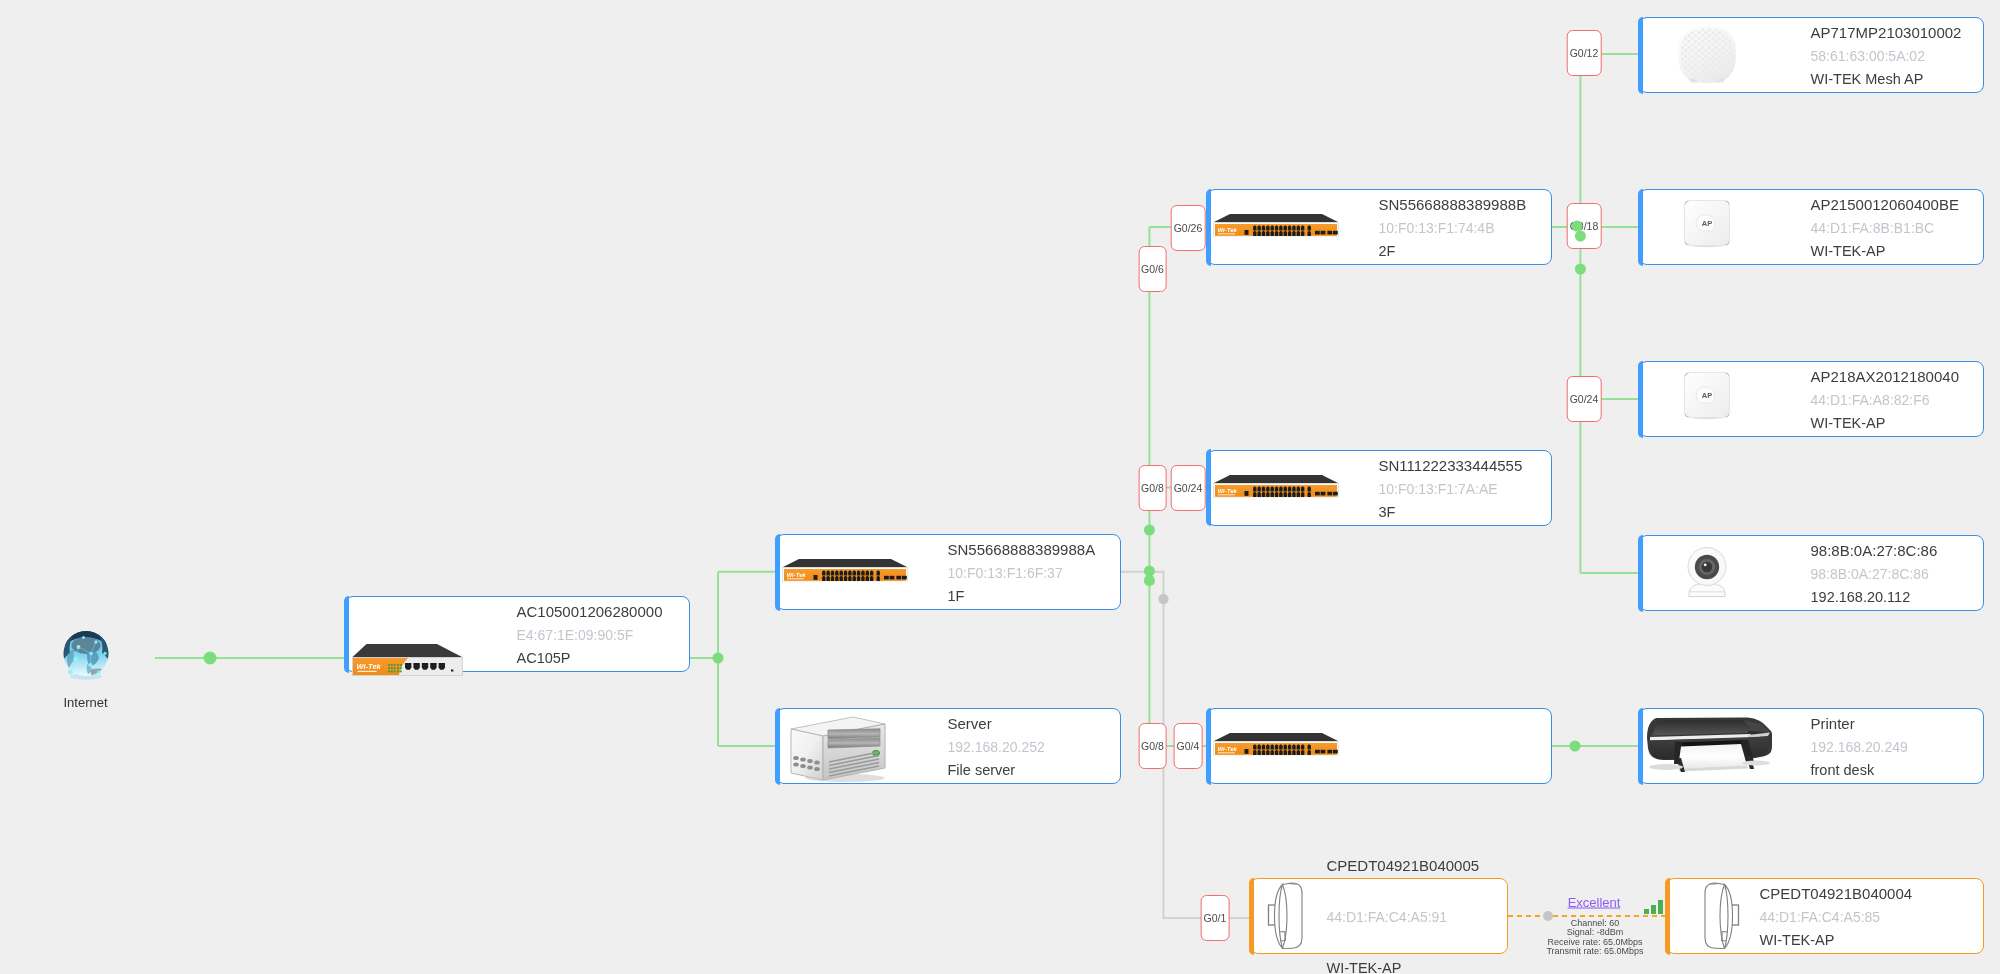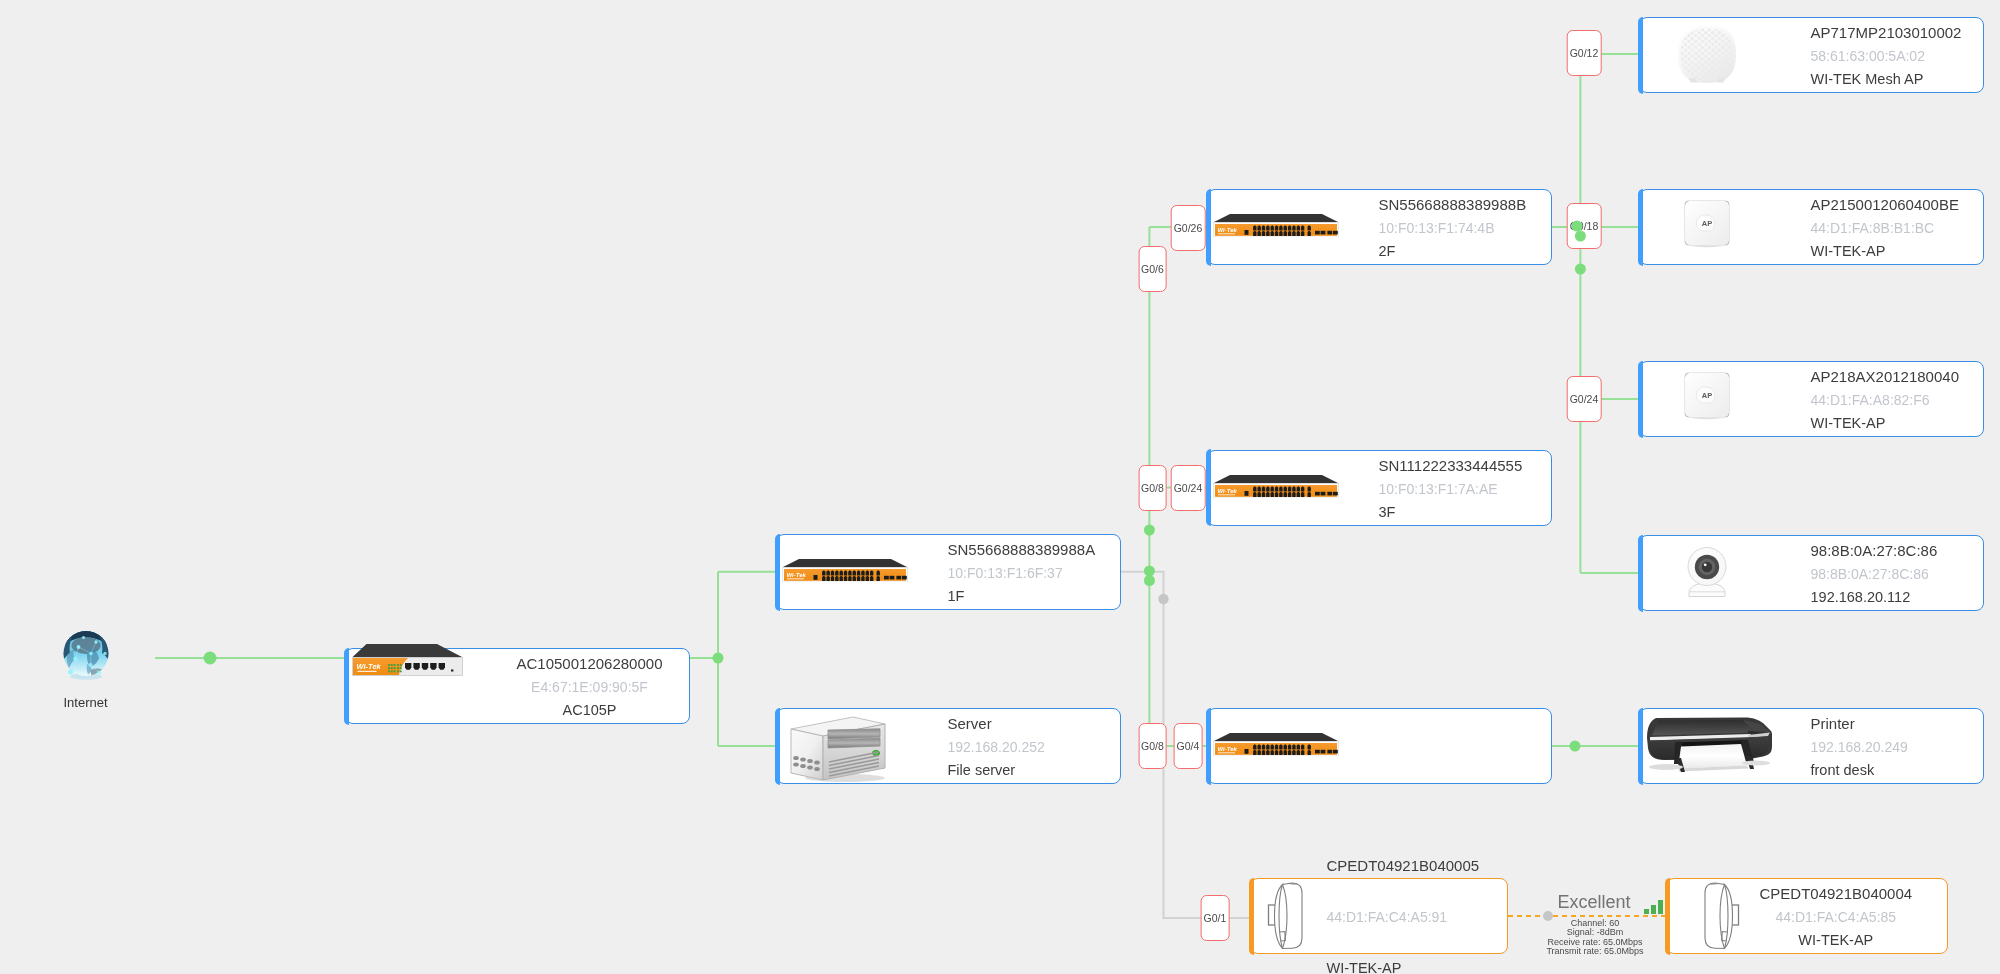--- a/index.html
+++ b/index.html
@@ -60,21 +60,21 @@
     <circle cx="1580.4" cy="269" r="5.5"></circle>
     <circle cx="1575" cy="746" r="5.5"></circle>
   </g>
 
   <g fill="#c6c6c6">
     <circle cx="1163.5" cy="599" r="5.2"></circle>
     <circle cx="1548" cy="916" r="5"></circle>
   </g>
 </svg>
 
-<div class="node" style="left:344.5px;top:648px;text-align:center;">
+<div class="node" style="left:344.5px;top:596px;">
       <div class="bar"></div>
   <div class="txt">
         <div class="t1">AC105001206280000</div>
         <div class="t2">E4:67:1E:09:90:5F</div>
         <div class="t3">AC105P</div>
       </div>
 </div>
 <div class="node" style="left:775.5px;top:534px;">
       <div class="bar"></div>
   <div class="txt">
@@ -151,21 +151,21 @@
       </div>
 </div>
 <div class="node orange" style="left:1249.5px;top:878px;width:258px;">
       <div class="bar"></div>
   <div class="txt" style="left:76px;gap:28px;">
         <div class="t1">CPEDT04921B040005</div>
         <div class="t2">44:D1:FA:C4:A5:91</div>
         <div class="t3">WI-TEK-AP</div>
       </div>
 </div>
-<div class="node orange" style="left:1665.5px;top:878px;width:282px;text-align:center;">
+<div class="node orange" style="left:1665.5px;top:878px;width:318px;">
       <div class="bar"></div>
   <div class="txt" style="left:93px;">
         <div class="t1">CPEDT04921B040004</div>
         <div class="t2">44:D1:FA:C4:A5:85</div>
         <div class="t3">WI-TEK-AP</div>
       </div>
 </div>
 
 <svg width="0" height="0" style="position:absolute">
   <defs>
@@ -447,21 +447,21 @@
 <div class="plabel" style="left:1188px;top:487.5px;">G0/24</div>
 <div class="plabel" style="left:1152.5px;top:746px;">G0/8</div>
 <div class="plabel" style="left:1188px;top:746px;">G0/4</div>
 <div class="plabel" style="left:1198px;top:918px;margin-left:17px;">G0/1</div>
 <div class="plabel" style="left:1584px;top:53.3px;">G0/12</div>
 <div class="plabel" style="left:1584px;top:225.5px;">G0/18</div>
 <div class="plabel" style="left:1584px;top:398.5px;">G0/24</div>
 
 <div class="freetext" style="left:85.5px;top:702px;transform:translate(-50%,-50%);font-size:13px;color:#333;">Internet</div>
 
-<div class="freetext" style="left:1594px;top:902px;transform:translate(-50%,-50%);font-size:18px;color:#737373;">Excellent</div>
+<div class="freetext" style="left:1594px;top:902px;transform:translate(-50%,-50%);font-size:13px;color:#8b5cf6;text-decoration:underline;">Excellent</div>
 <svg class="freetext" style="left:1644px;top:898px;" width="21" height="16" viewBox="0 0 21 16">
   <rect x="0" y="11" width="5" height="5" fill="#4caf50"></rect>
   <rect x="7" y="7" width="5" height="9" fill="#4caf50"></rect>
   <rect x="14" y="2" width="5" height="14" fill="#4caf50"></rect>
 </svg>
 <div class="freetext" style="left:1595px;top:919px;transform:translateX(-50%);font-size:9px;line-height:9.4px;color:#4c4c4c;text-align:center;">Channel: 60<br>Signal: -8dBm<br>Receive rate: 65.0Mbps<br>Transmit rate: 65.0Mbps</div>
 
 </div>
 
 </body></html>

